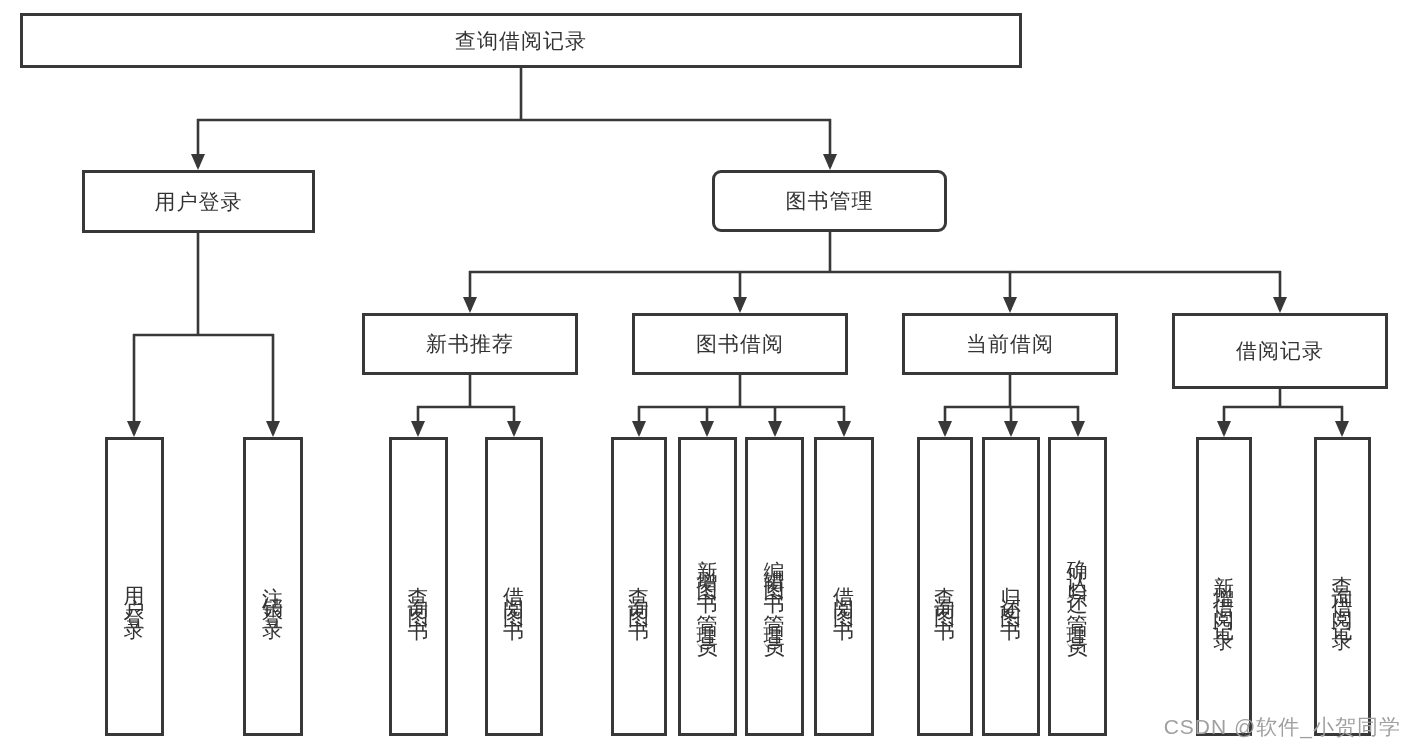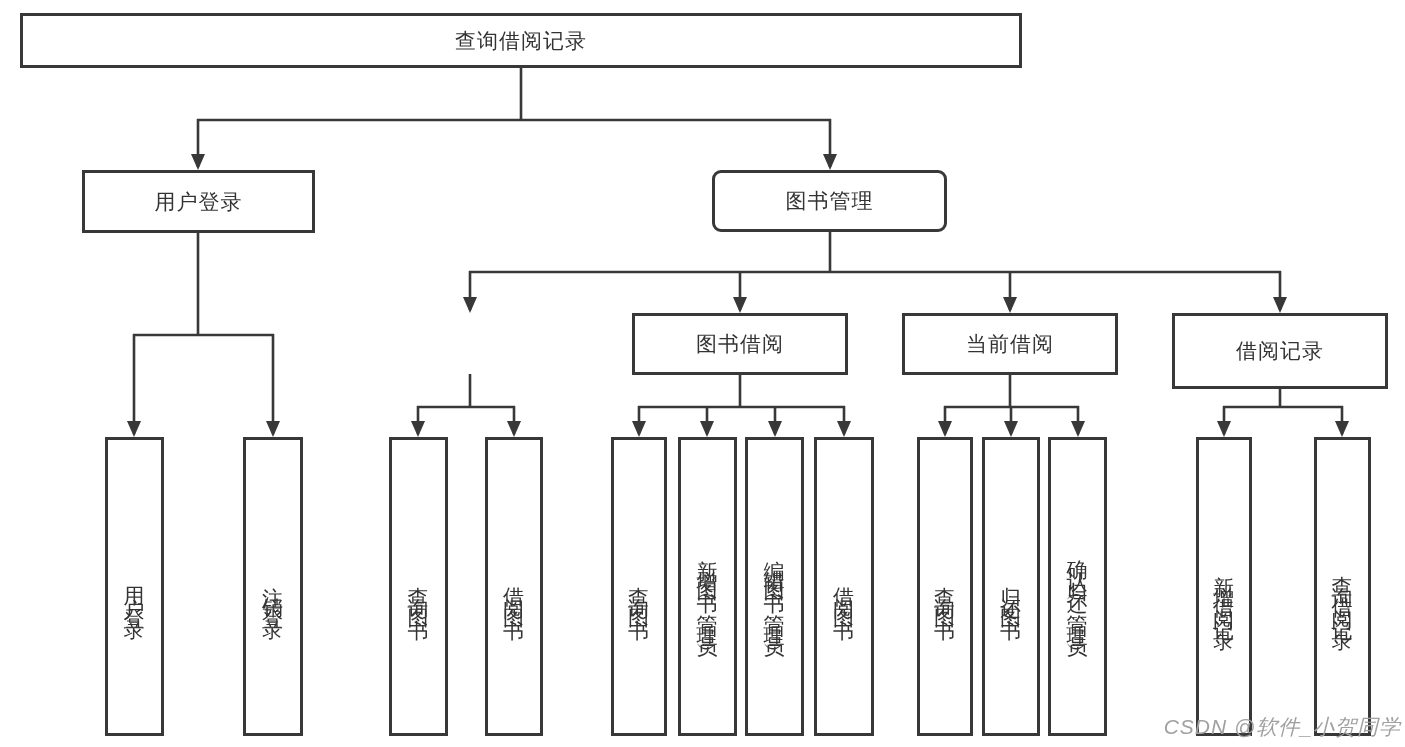--- a/index.html
+++ b/index.html
@@ -69,21 +69,20 @@
   #l-br-add{left:1196px;width:56px;}
   #l-br-query{left:1314px;width:57px;}
   .watermark{
     position:absolute;
     right:4px;bottom:6px;
     z-index:3;
     font-size:21px;
     color:var(--wm);
     letter-spacing:1px;
     white-space:nowrap;
-    font-style:italic;
   }
 </style>
 </head>
 <body>
 
 <div class="canvas">
 
   <svg class="connectors" width="1405" height="747" viewBox="0 0 1405 747" aria-hidden="true">
     <defs>
       <marker id="arrowhead" viewBox="0 0 16 14" refX="13" refY="7" markerWidth="16" markerHeight="14" orient="auto" markerUnits="userSpaceOnUse">
@@ -136,20 +135,23 @@
     <span class="lbl">查询借阅记录</span>
   </div>
 
   <div class="box" id="n-user-login">
     <span class="lbl">用户登录</span>
   </div>
   <div class="box" id="n-book-mgmt">
     <span class="lbl">图书管理</span>
   </div>
 
+  <div class="box" id="n-new-book">
+    <span class="lbl">新书推荐</span>
+  </div>
   <div class="box" id="n-book-borrow">
     <span class="lbl">图书借阅</span>
   </div>
   <div class="box" id="n-current-borrow">
     <span class="lbl">当前借阅</span>
   </div>
   <div class="box" id="n-borrow-record">
     <span class="lbl">借阅记录</span>
   </div>
 

